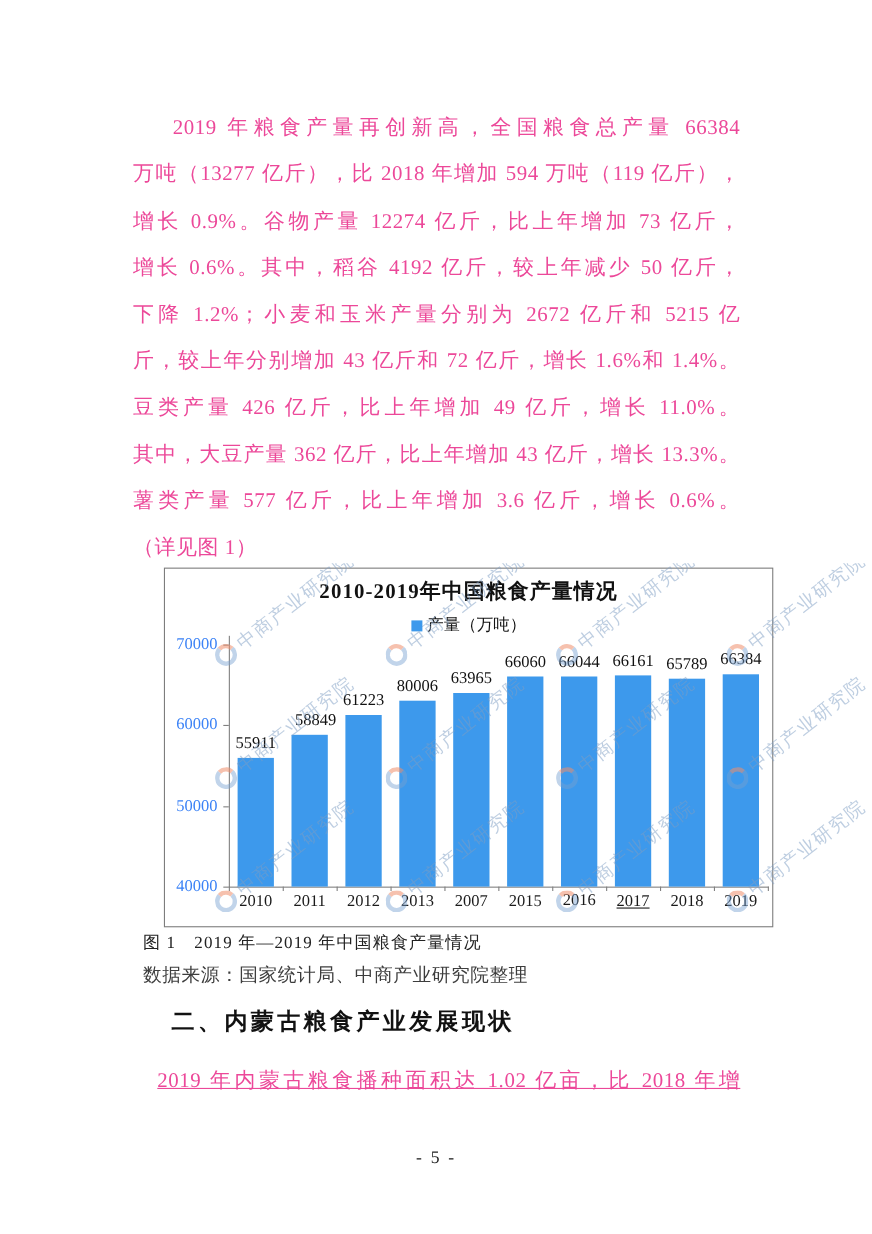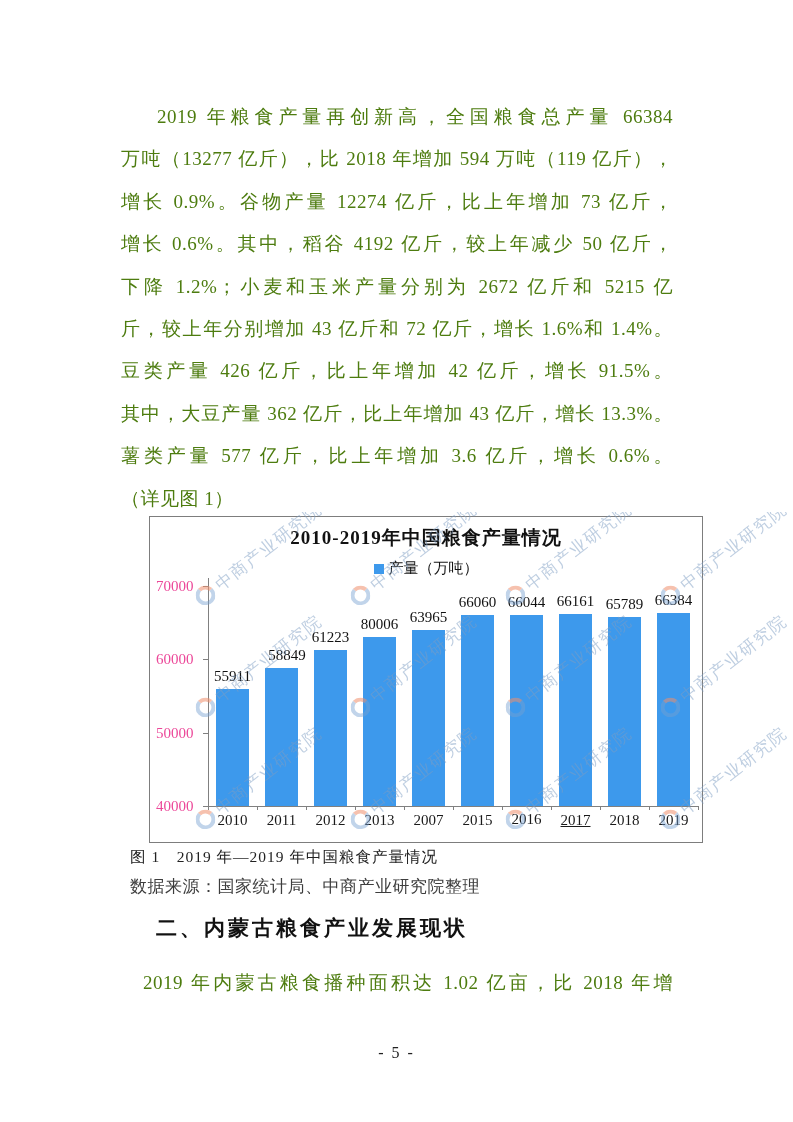--- a/index.html
+++ b/index.html
@@ -5,25 +5,25 @@
   html,body { margin:0; padding:0; background:#e8e8e8; }
   #page {
     position:relative; width:793px; height:1122px; background:#ffffff;
     margin:0 auto; overflow:hidden;
     font-family:"Liberation Serif","DejaVu Serif",serif; color:#1d1d1d;
   }
   
   .para { position:absolute; left:121px; width:552px; }
   .pline {
     font-size:19px; line-height:42.4px; height:42.4px; white-space:nowrap;
-    text-align:justify; text-align-last:justify; color:#4d7c0f;
+    text-align:justify; text-align-last:justify; color:#ec4899;
     letter-spacing:0.5px;
   }
   .pline.indent2 { text-indent:36px; }
-  .pline.indent1 { text-indent:22px; }
+  .pline.indent1 { text-indent:22px;text-decoration:underline; }
   .pline.short { text-align-last:left; white-space:normal; }
 
   
   #figure {
     position:absolute; left:149px; top:516px; width:554px; height:327px;
     border:1px solid #7d7d7d; background:#fff; box-sizing:border-box;
   }
   .fig-title {
     position:absolute; top:8px; left:0; width:100%; text-align:center;
     font-size:19px; font-weight:bold; color:#111; letter-spacing:1px;
@@ -33,22 +33,22 @@
     font-size:15px; color:#111;
   }
   .legend-swatch {
     display:inline-block; width:10px; height:10px; background:#3d99ec;
     margin-right:5px; vertical-align:-1px;
   }
   #plot { position:absolute; left:0; top:0; width:554px; height:327px; }
   .axis-line { position:absolute; background:#808080; }
   .tick { position:absolute; background:#808080; }
   .ylab {
-    position:absolute; left:6px; width:46px; text-align:left;
-    font-size:15px; color:#ec4899; line-height:14px;
+    position:absolute; left:6px; width:46px; text-align:center;
+    font-size:15px; color:#3b82f6; line-height:14px;
   }
   .xlab {
     position:absolute; font-size:15px; color:#1a1a1a; transform:translateX(-50%);
     line-height:16px;
   }
   .bar { position:absolute; background:#3d99ec; width:33px; }
   .val-label {
     position:absolute; transform:translateX(-50%); font-size:15px; color:#111;
     line-height:15px; white-space:nowrap;
   }
@@ -94,21 +94,21 @@
 
 <div id="page">
 
   <div class="para" style="top:96px;">
     <div class="pline indent2">2019 年粮食产量再创新高，全国粮食总产量 66384</div>
     <div class="pline">万吨（13277 亿斤），比 2018 年增加 594 万吨（119 亿斤），</div>
     <div class="pline">增长 0.9%。谷物产量 12274 亿斤，比上年增加 73 亿斤，</div>
     <div class="pline">增长 0.6%。其中，稻谷 4192 亿斤，较上年减少 50 亿斤，</div>
     <div class="pline">下降 1.2%；小麦和玉米产量分别为 2672 亿斤和 5215 亿</div>
     <div class="pline">斤，较上年分别增加 43 亿斤和 72 亿斤，增长 1.6%和 1.4%。</div>
-    <div class="pline">豆类产量 426 亿斤，比上年增加 42 亿斤，增长 91.5%。</div>
+    <div class="pline">豆类产量 426 亿斤，比上年增加 49 亿斤，增长 11.0%。</div>
     <div class="pline">其中，大豆产量 362 亿斤，比上年增加 43 亿斤，增长 13.3%。</div>
     <div class="pline">薯类产量 577 亿斤，比上年增加 3.6 亿斤，增长 0.6%。</div>
     <div class="pline short">（详见图 1）</div>
   </div>
 
   <div id="figure">
     <div class="fig-title">2010-2019年中国粮食产量情况</div>
     <div class="fig-legend">
       <span class="legend-swatch"></span><span>产量（万吨）</span>
     </div>

